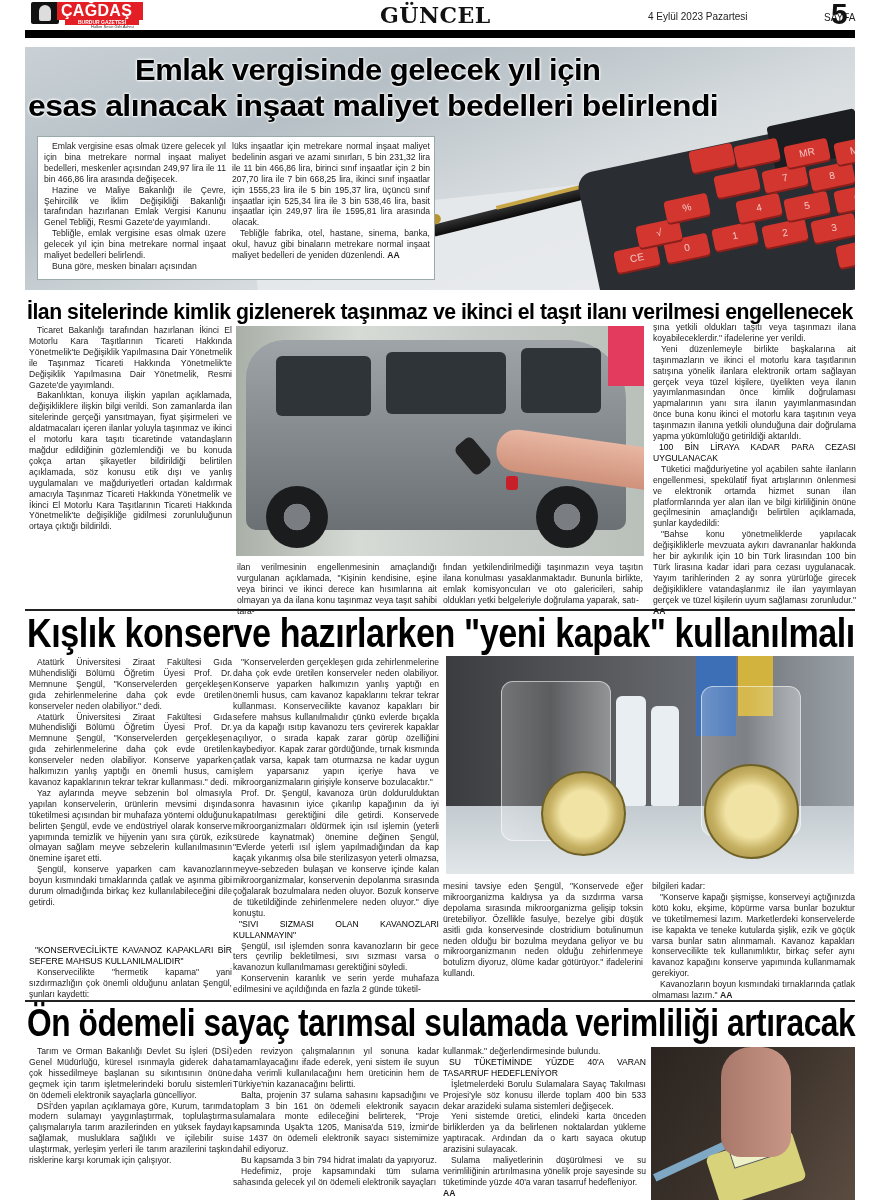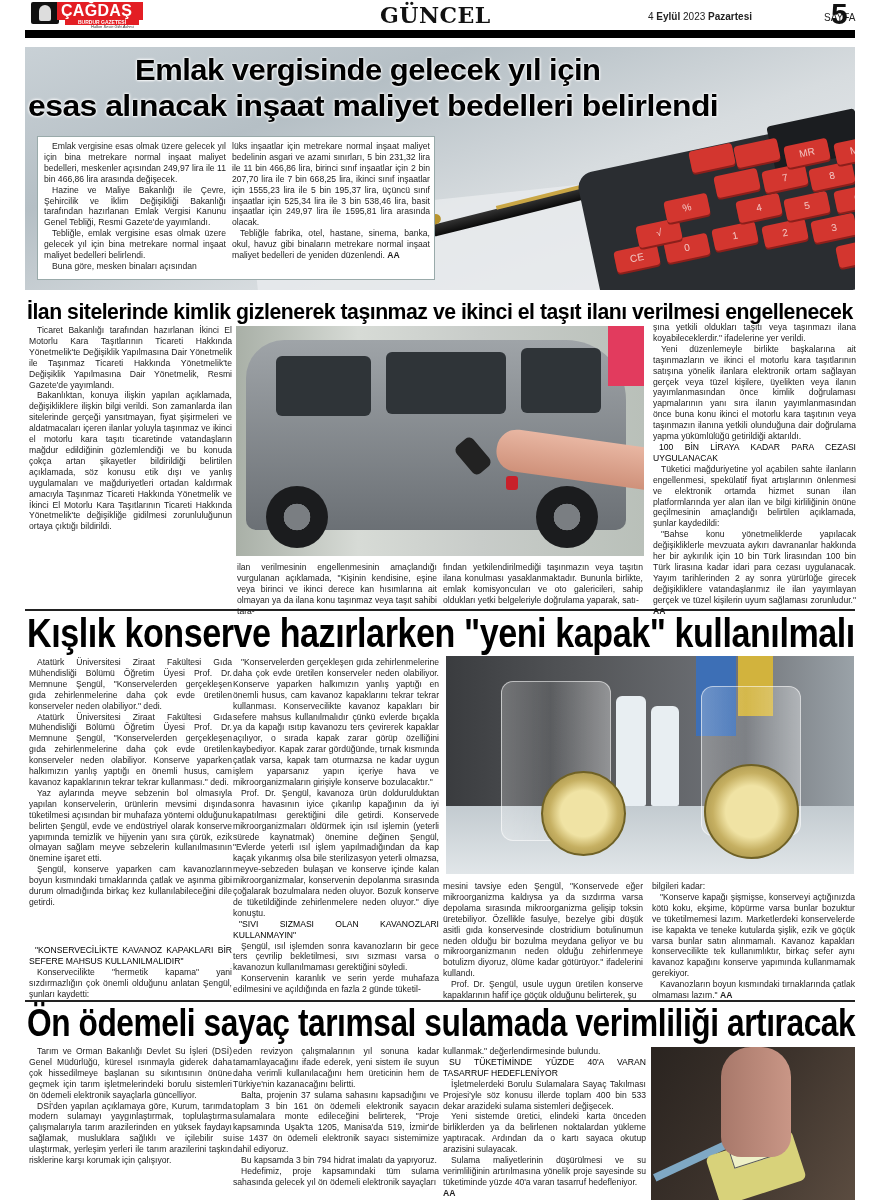--- a/index.html
+++ b/index.html
@@ -10,21 +10,21 @@
   .masthead { position: absolute; left: 25px; top: 0; width: 830px; height: 40px; }
   .logo { position: absolute; left: 6px; top: 2px; width: 110px; height: 24px; }
   .logo-mark { position: absolute; left: 0; top: 0; width: 28px; height: 22px; background: #111; border-radius: 2px; }
   .logo-mark::after { content: ""; position: absolute; left: 8px; top: 3px; width: 12px; height: 16px; background: #ddd; border-radius: 6px 6px 2px 2px; }
   .logo-red { position: absolute; left: 26px; top: 0; width: 86px; height: 18px; background: #e31e24; }
   .logo-title { position: absolute; left: 30px; top: 0; font-family: "Liberation Sans", sans-serif; font-weight: 900; font-size: 16px; color: #fff; letter-spacing: 0.3px; line-height: 18px; }
   .logo-sub { position: absolute; left: 34px; top: 17px; width: 74px; height: 6px; background: #e31e24; color: #fff; font-size: 5px; line-height: 6px; font-weight: bold; text-align: center; }
   .logo-slogan { position: absolute; left: 60px; top: 22px; font-size: 4px; font-style: italic; color: #333; white-space: nowrap; }
   .section-title { position: absolute; left: 355px; top: 0; font-family: "DejaVu Serif", serif; font-weight: 900; font-size: 22px; letter-spacing: 0.5px; line-height: 30px; color: #111; }
   .date { position: absolute; left: 623px; top: 11px; font-size: 10px; color: #222; white-space: nowrap; }
-  .date b { font-weight: bold; }
+  .date b { font-weight: normal; }
   .page-label { position: absolute; left: 751px; top: 12px; font-size: 10px; color: #222; margin-left: 48px; }
   .page-num { position: absolute; left: 806px; top: -3px; font-size: 30px; font-weight: bold; color: #111; line-height: 34px; }
   .top-rule { position: absolute; left: 25px; top: 30px; width: 830px; height: 8px; background: #000; }
 
   
   .headline { position: absolute; font-family: "Liberation Sans", sans-serif; font-weight: 900; color: #000; line-height: 1; white-space: nowrap; transform-origin: left top; letter-spacing: -0.5px; }
   .body { position: absolute; font-size: 8.6px; line-height: 10.9px; text-align: justify; color: #1e1e1e; hyphens: auto; }
   .body p { text-indent: 8px; }
   .body p.sub { font-weight: normal; text-indent: 6px; color: #000; }
   .body .aa { font-weight: bold; }
@@ -213,21 +213,20 @@
     <div class="bottle" style="left:170px;top:40px;width:30px;height:110px;"></div>
     <div class="bottle" style="left:205px;top:50px;width:28px;height:100px;"></div>
     <div class="shelf"></div>
     <div class="jar" style="left:55px;top:25px;width:110px;height:160px;"></div>
     <div class="lid" style="left:95px;top:115px;width:85px;height:85px;"></div>
     <div class="jar" style="left:255px;top:30px;width:100px;height:150px;"></div>
     <div class="lid" style="left:258px;top:108px;width:95px;height:95px;"></div>
   </div>
   <div class="body body3c">
     <p style="text-indent:0">mesini tavsiye eden Şengül, "Konservede eğer mikroorganizma kaldıysa ya da sızdırma varsa depolama sırasında mikroorganizma gelişip toksin üretebiliyor. Özellikle fasulye, bezelye gibi düşük asitli gıda konservesinde clostridium botulinumun neden olduğu bir bozulma meydana geliyor ve bu mikroorganizmanın neden olduğu zehirlenmeye botulizm diyoruz, ölüme kadar götürüyor." ifadelerini kullandı.</p>
-    <p>Prof. Dr. Şengül, usule uygun üretilen konserve kapaklarının hafif içe göçük olduğunu belirterek, şu</p>
   </div>
   <div class="body body3d">
     <p style="text-indent:0">bilgileri kadar:</p>
     <p>"Konserve kapağı şişmişse, konserveyi açtığınızda kötü koku, ekşime, köpürme varsa bunlar bozuktur ve tüketilmemesi lazım. Marketlerdeki konservelerde ise kapakta ve teneke kutularda şişlik, ezik ve göçük varsa bunlar satın alınmamalı. Kavanoz kapakları konservecilikte tek kullanımlıktır, birkaç sefer aynı kavanoz kapağını konserve yapımında kullanmamak gerekiyor.</p>
     <p><span>Kavanozların boyun kısmındaki tırnaklarında çatlak olmaması lazım."</span> <span class="aa">AA</span></p>
   </div>
 </article>
 <div class="rule" style="top:1000px;"></div>
 
 <article>

